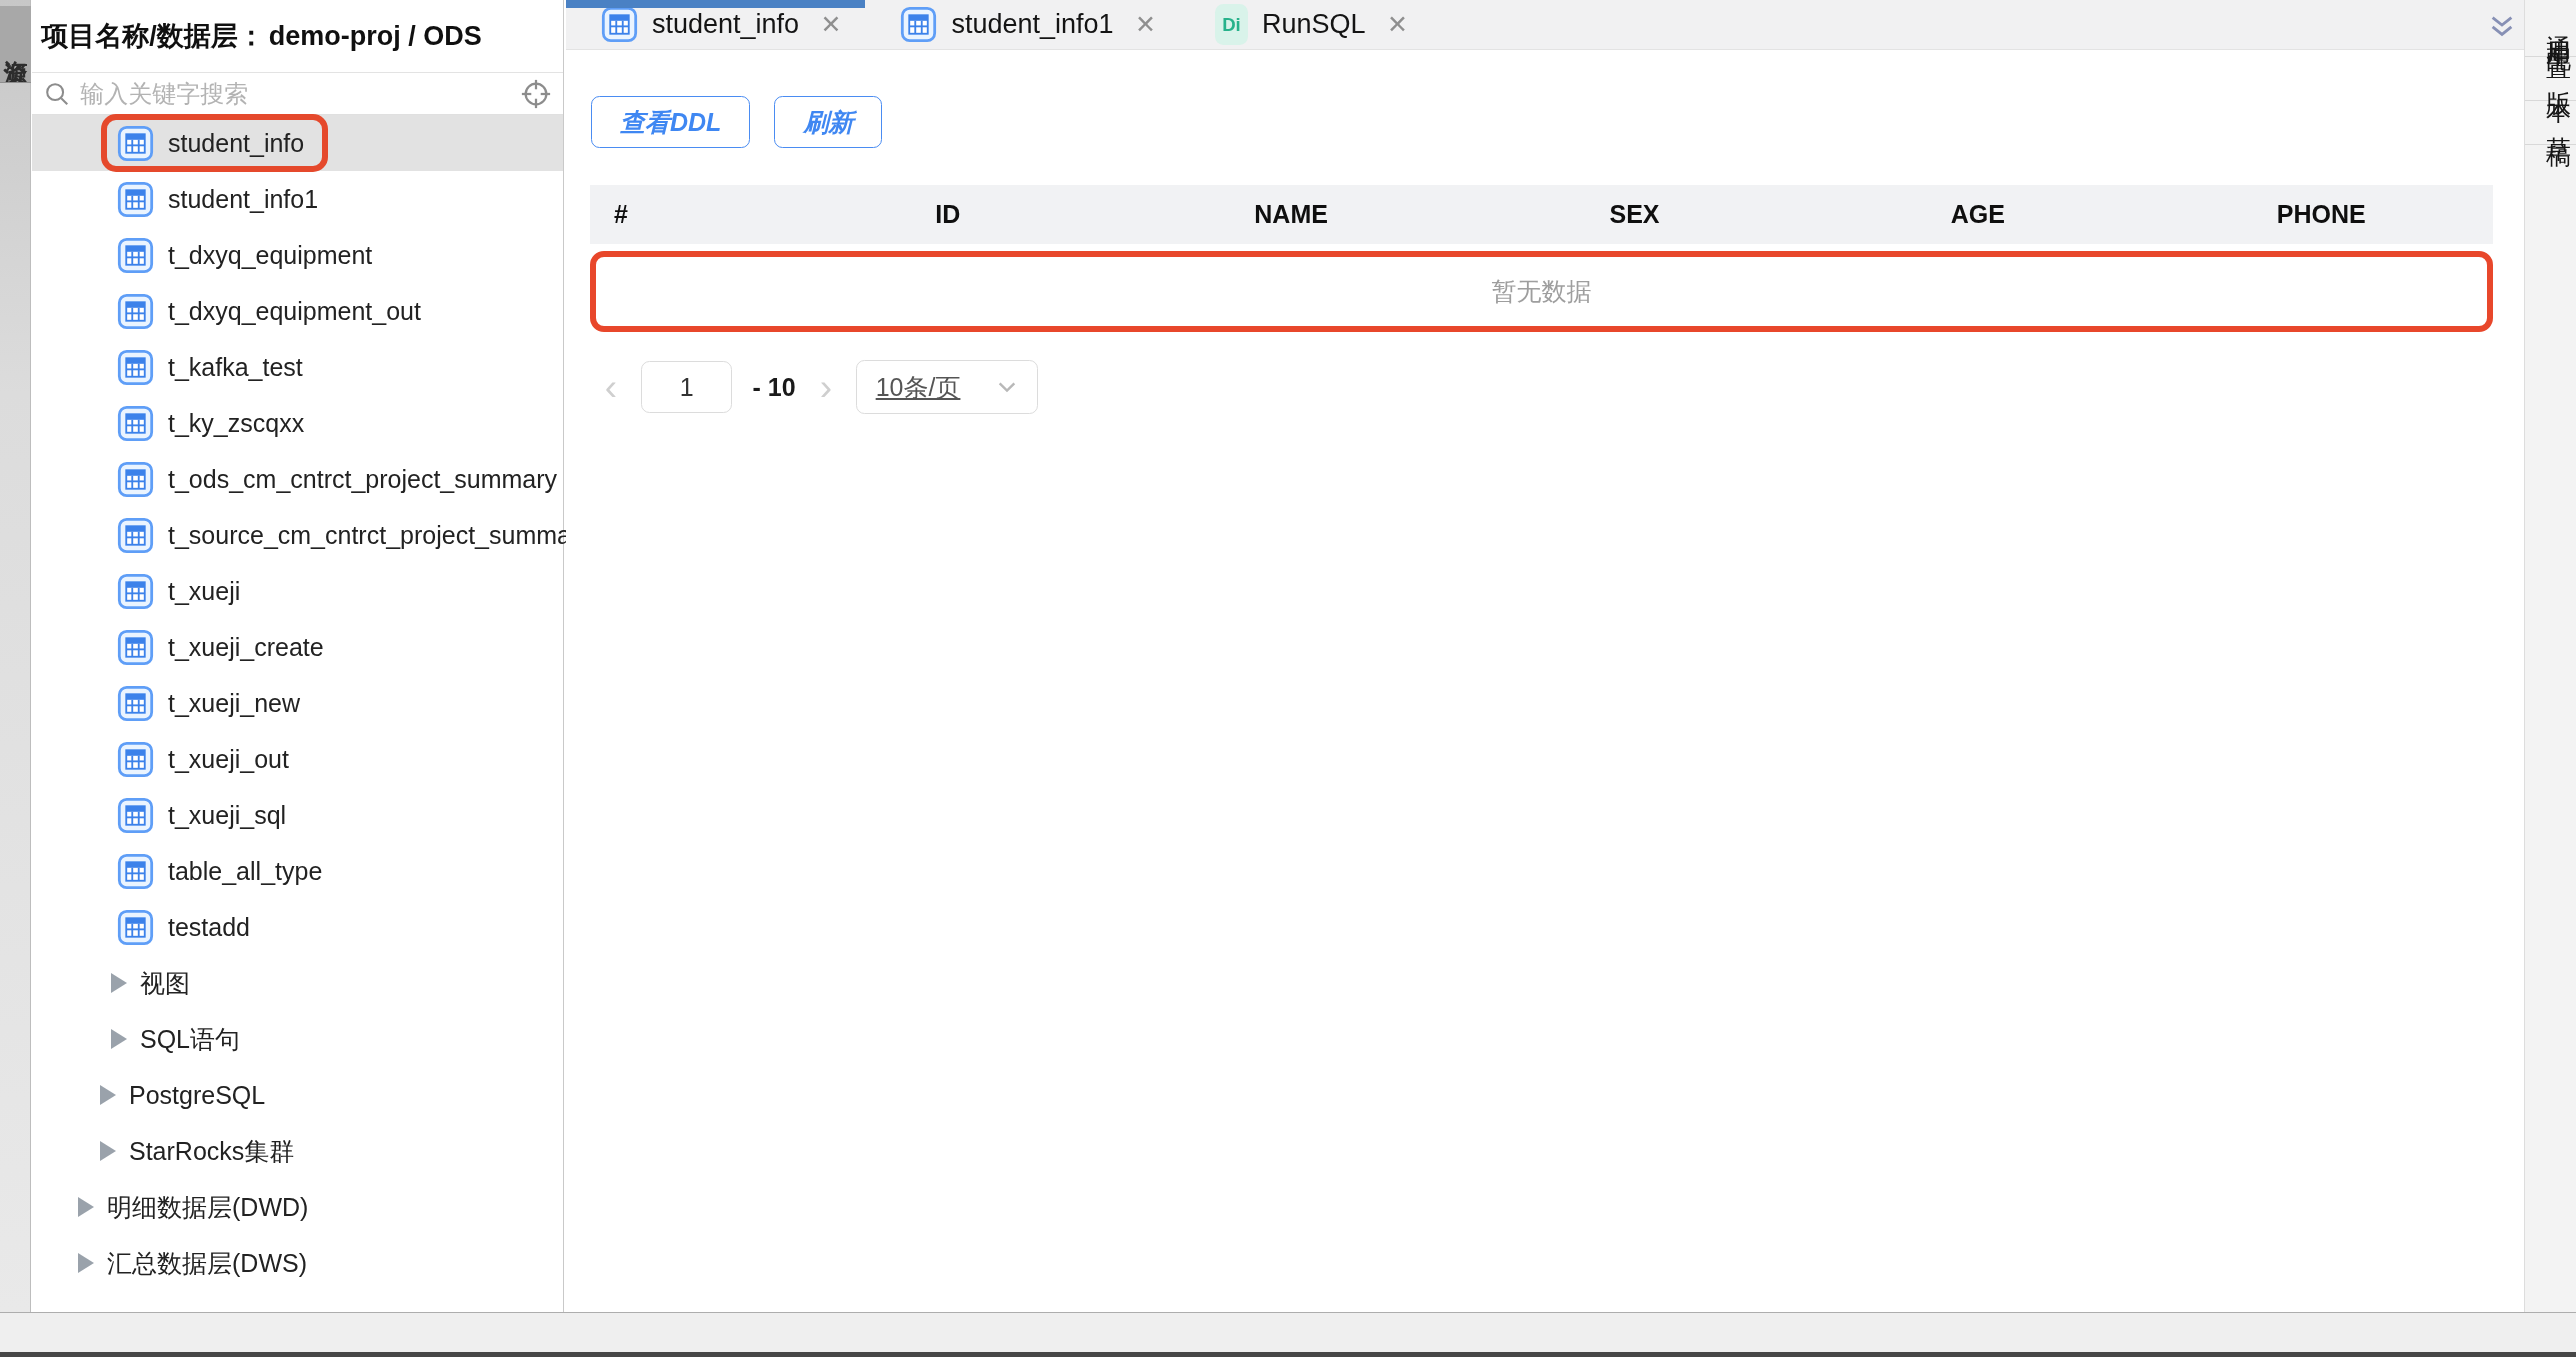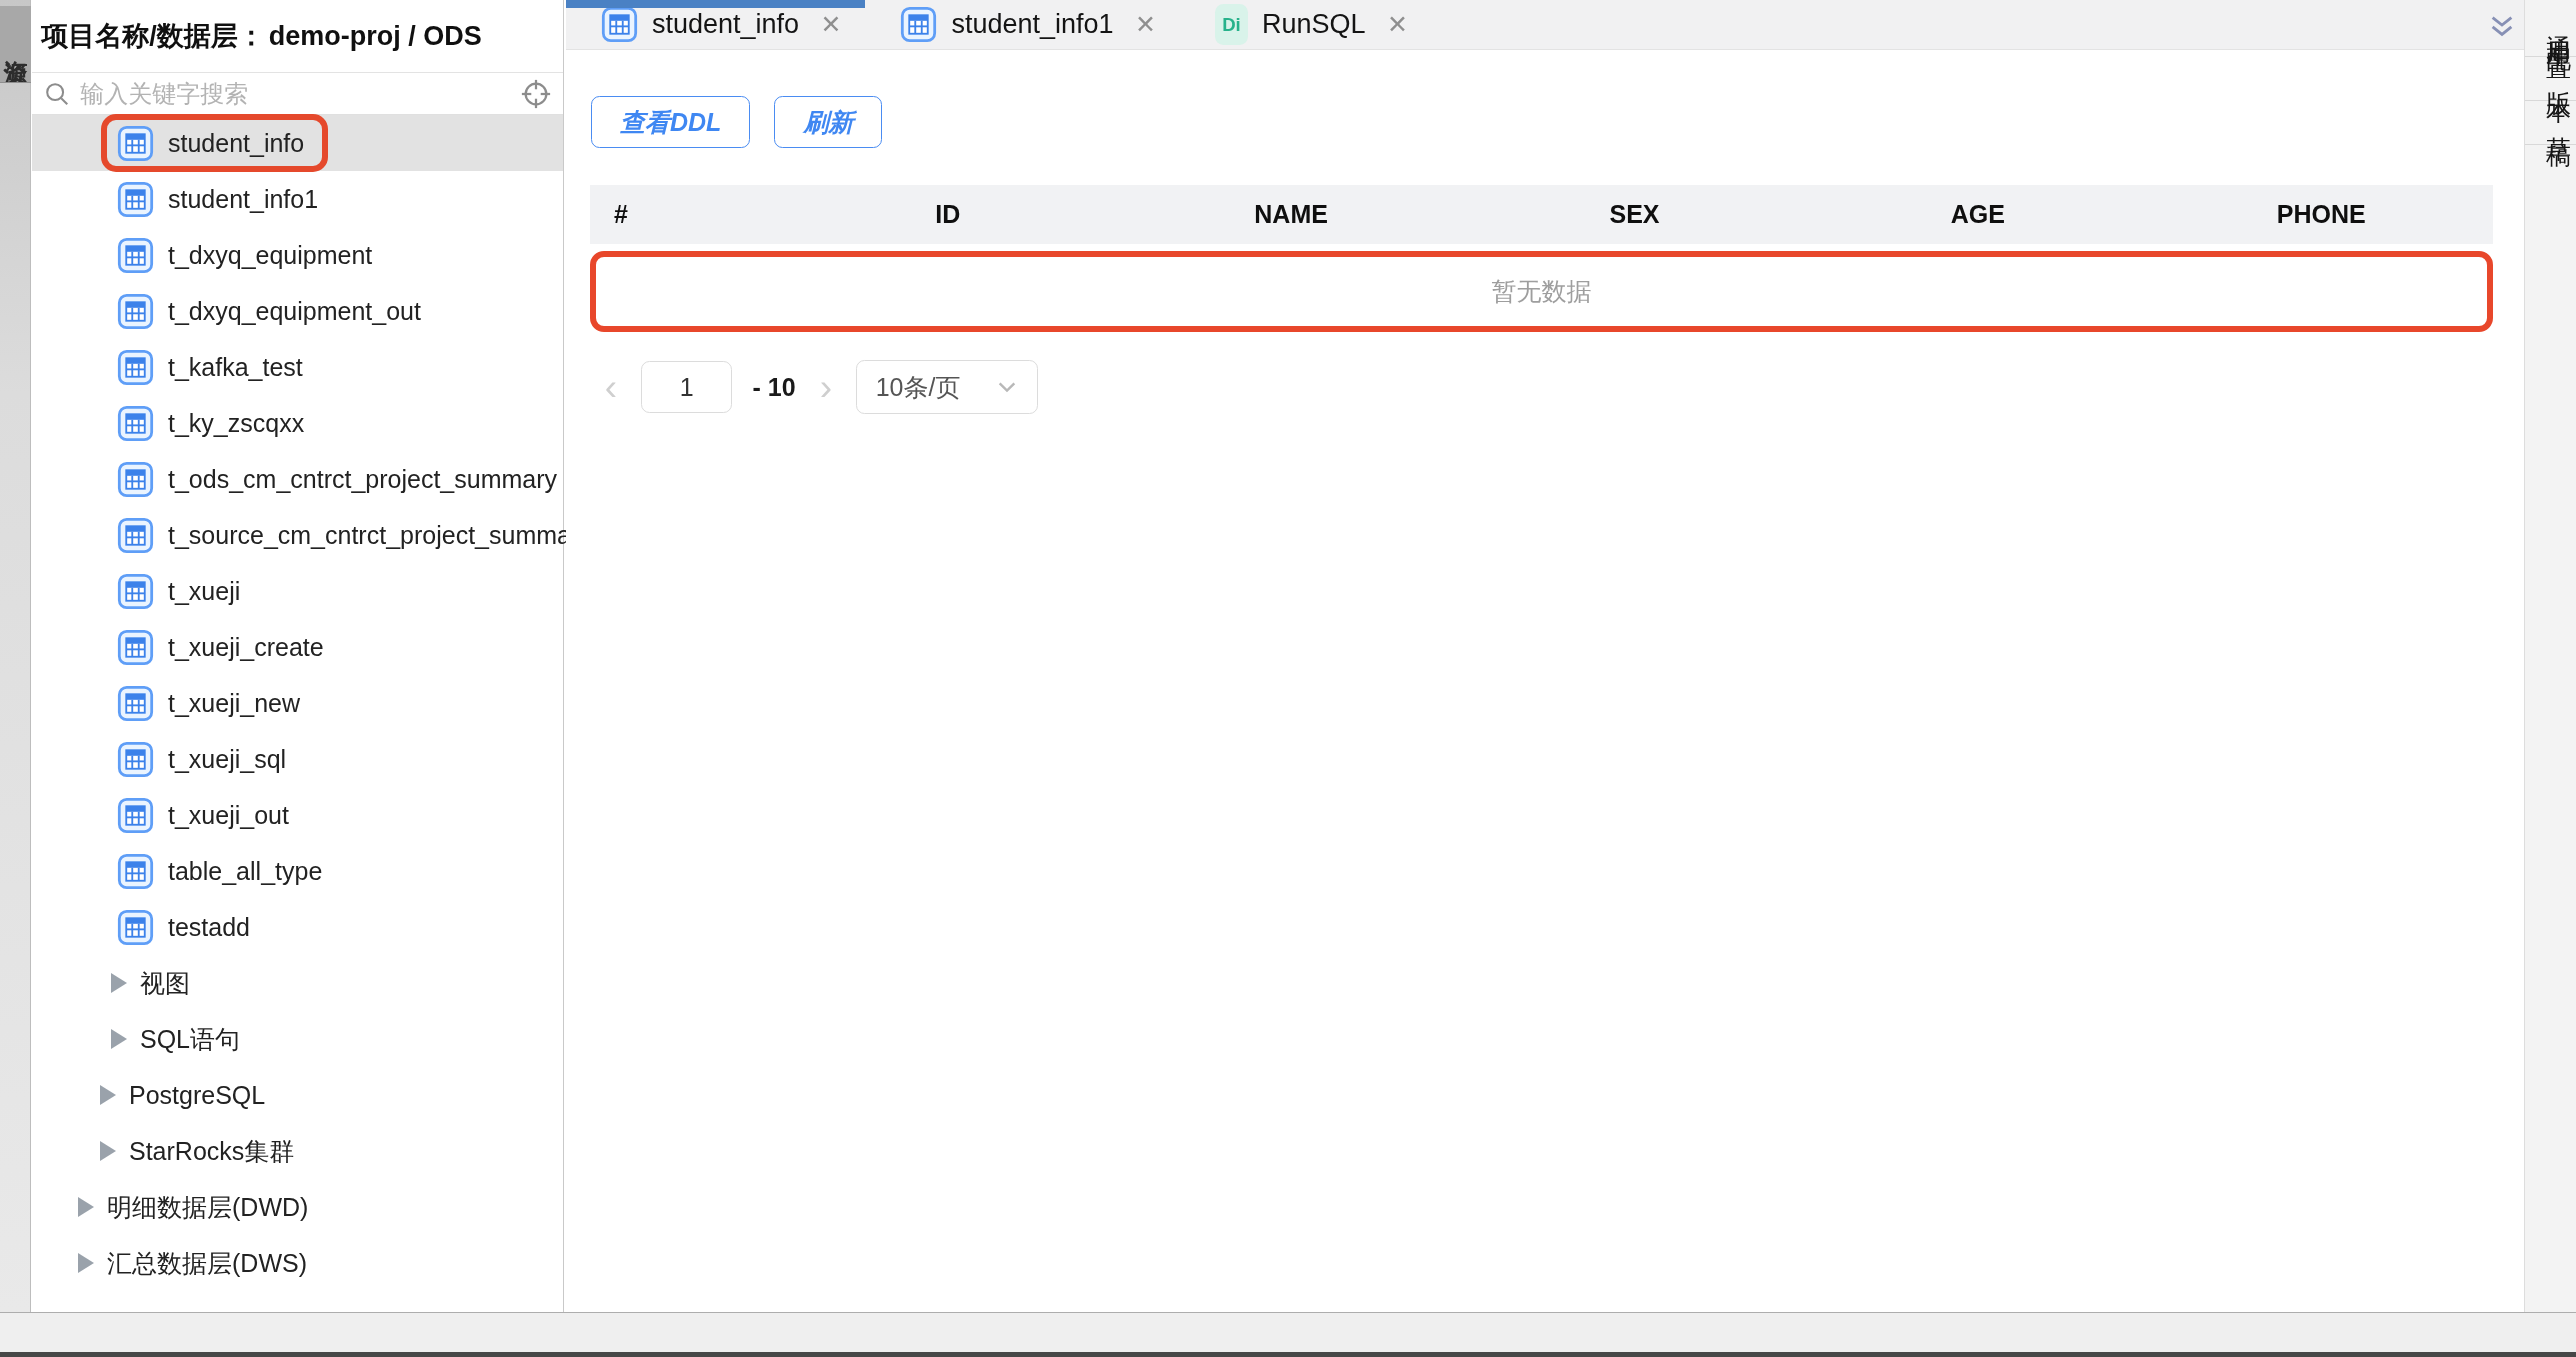--- a/index.html
+++ b/index.html
@@ -53,21 +53,21 @@
   .empty-state{margin:7.4px 31px 0 24px;height:81px;border:6.5px solid #e8472b;border-radius:14px;
     box-sizing:border-box;background:#fff;display:flex;align-items:center;justify-content:center;}
   .empty-text{color:#9e9e9e;font-size:25px;}
 
   .pagination{margin:28px 0 0 35px;display:flex;align-items:center;gap:20.4px;font-size:25px;color:#1a1a1a;}
   .pg-chevron{color:#cfcfcf;font-size:37px;line-height:1;padding:0 3.7px;cursor:pointer;}
   .pg-input{width:89px;height:50px;border:1.9px solid #dcdcdc;border-radius:8.4px;background:#fff;
     display:flex;align-items:center;justify-content:center;color:#333;}
   .pg-range{font-weight:bold;}
   .pg-select{height:54px;min-width:182px;border:1.9px solid #dcdcdc;border-radius:8.4px;background:#fff;
-    display:flex;align-items:center;justify-content:space-between;padding:0 18.6px;color:#555;box-sizing:border-box;cursor:pointer;}
+    display:flex;align-items:center;justify-content:space-between;padding:0 18.6px;color:#555;box-sizing:border-box;cursor:pointer;text-decoration:underline;}
 
   
   .right-strip{position:absolute;right:0;top:0;width:52px;height:1312px;background:#f3f3f3;
     border-left:0.9px solid #ddd;box-sizing:border-box;}
   .rs-item{writing-mode:vertical-rl;font-size:25px;color:#161616;letter-spacing:6.5px;
     padding:15px 0;width:100%;display:flex;justify-content:center;border-bottom:0.9px solid #d8d8d8;box-sizing:border-box;cursor:pointer;}
 
   
   .footer{position:absolute;left:0;bottom:0;width:2576px;height:46px;background:#efefef;border-top:1.9px solid #adadad;box-sizing:border-box;}
   .footer-dark{position:absolute;left:0;bottom:0;width:100%;height:6.5px;background:#474747;}
@@ -239,33 +239,33 @@
   </div>
   <div class="tree-row lv3">
     <svg class="tbl-ico" viewBox="0 0 40 40">
   <rect x="2.5" y="2.5" width="35" height="35" rx="8" fill="#eaf4ff" stroke="#5f9ef7" stroke-width="3"></rect>
   <rect x="10" y="10" width="20" height="20" fill="#fff" stroke="#3c82ea" stroke-width="2"></rect>
   <rect x="10" y="10" width="20" height="6" fill="#3c82ea"></rect>
   <line x1="10" y1="22" x2="30" y2="22" stroke="#3c82ea" stroke-width="2"></line>
   <line x1="16.5" y1="16" x2="16.5" y2="30" stroke="#3c82ea" stroke-width="2"></line>
   <line x1="23.5" y1="16" x2="23.5" y2="30" stroke="#3c82ea" stroke-width="2"></line>
 </svg>
+    <span class="tree-label">t_xueji_out</span>
+
+  </div>
+  <div class="tree-row lv3">
+    <svg class="tbl-ico" viewBox="0 0 40 40">
+  <rect x="2.5" y="2.5" width="35" height="35" rx="8" fill="#eaf4ff" stroke="#5f9ef7" stroke-width="3"></rect>
+  <rect x="10" y="10" width="20" height="20" fill="#fff" stroke="#3c82ea" stroke-width="2"></rect>
+  <rect x="10" y="10" width="20" height="6" fill="#3c82ea"></rect>
+  <line x1="10" y1="22" x2="30" y2="22" stroke="#3c82ea" stroke-width="2"></line>
+  <line x1="16.5" y1="16" x2="16.5" y2="30" stroke="#3c82ea" stroke-width="2"></line>
+  <line x1="23.5" y1="16" x2="23.5" y2="30" stroke="#3c82ea" stroke-width="2"></line>
+</svg>
     <span class="tree-label">t_xueji_sql</span>
-
-  </div>
-  <div class="tree-row lv3">
-    <svg class="tbl-ico" viewBox="0 0 40 40">
-  <rect x="2.5" y="2.5" width="35" height="35" rx="8" fill="#eaf4ff" stroke="#5f9ef7" stroke-width="3"></rect>
-  <rect x="10" y="10" width="20" height="20" fill="#fff" stroke="#3c82ea" stroke-width="2"></rect>
-  <rect x="10" y="10" width="20" height="6" fill="#3c82ea"></rect>
-  <line x1="10" y1="22" x2="30" y2="22" stroke="#3c82ea" stroke-width="2"></line>
-  <line x1="16.5" y1="16" x2="16.5" y2="30" stroke="#3c82ea" stroke-width="2"></line>
-  <line x1="23.5" y1="16" x2="23.5" y2="30" stroke="#3c82ea" stroke-width="2"></line>
-</svg>
-    <span class="tree-label">t_xueji_out</span>
 
   </div>
   <div class="tree-row lv3">
     <svg class="tbl-ico" viewBox="0 0 40 40">
   <rect x="2.5" y="2.5" width="35" height="35" rx="8" fill="#eaf4ff" stroke="#5f9ef7" stroke-width="3"></rect>
   <rect x="10" y="10" width="20" height="20" fill="#fff" stroke="#3c82ea" stroke-width="2"></rect>
   <rect x="10" y="10" width="20" height="6" fill="#3c82ea"></rect>
   <line x1="10" y1="22" x2="30" y2="22" stroke="#3c82ea" stroke-width="2"></line>
   <line x1="16.5" y1="16" x2="16.5" y2="30" stroke="#3c82ea" stroke-width="2"></line>
   <line x1="23.5" y1="16" x2="23.5" y2="30" stroke="#3c82ea" stroke-width="2"></line>

